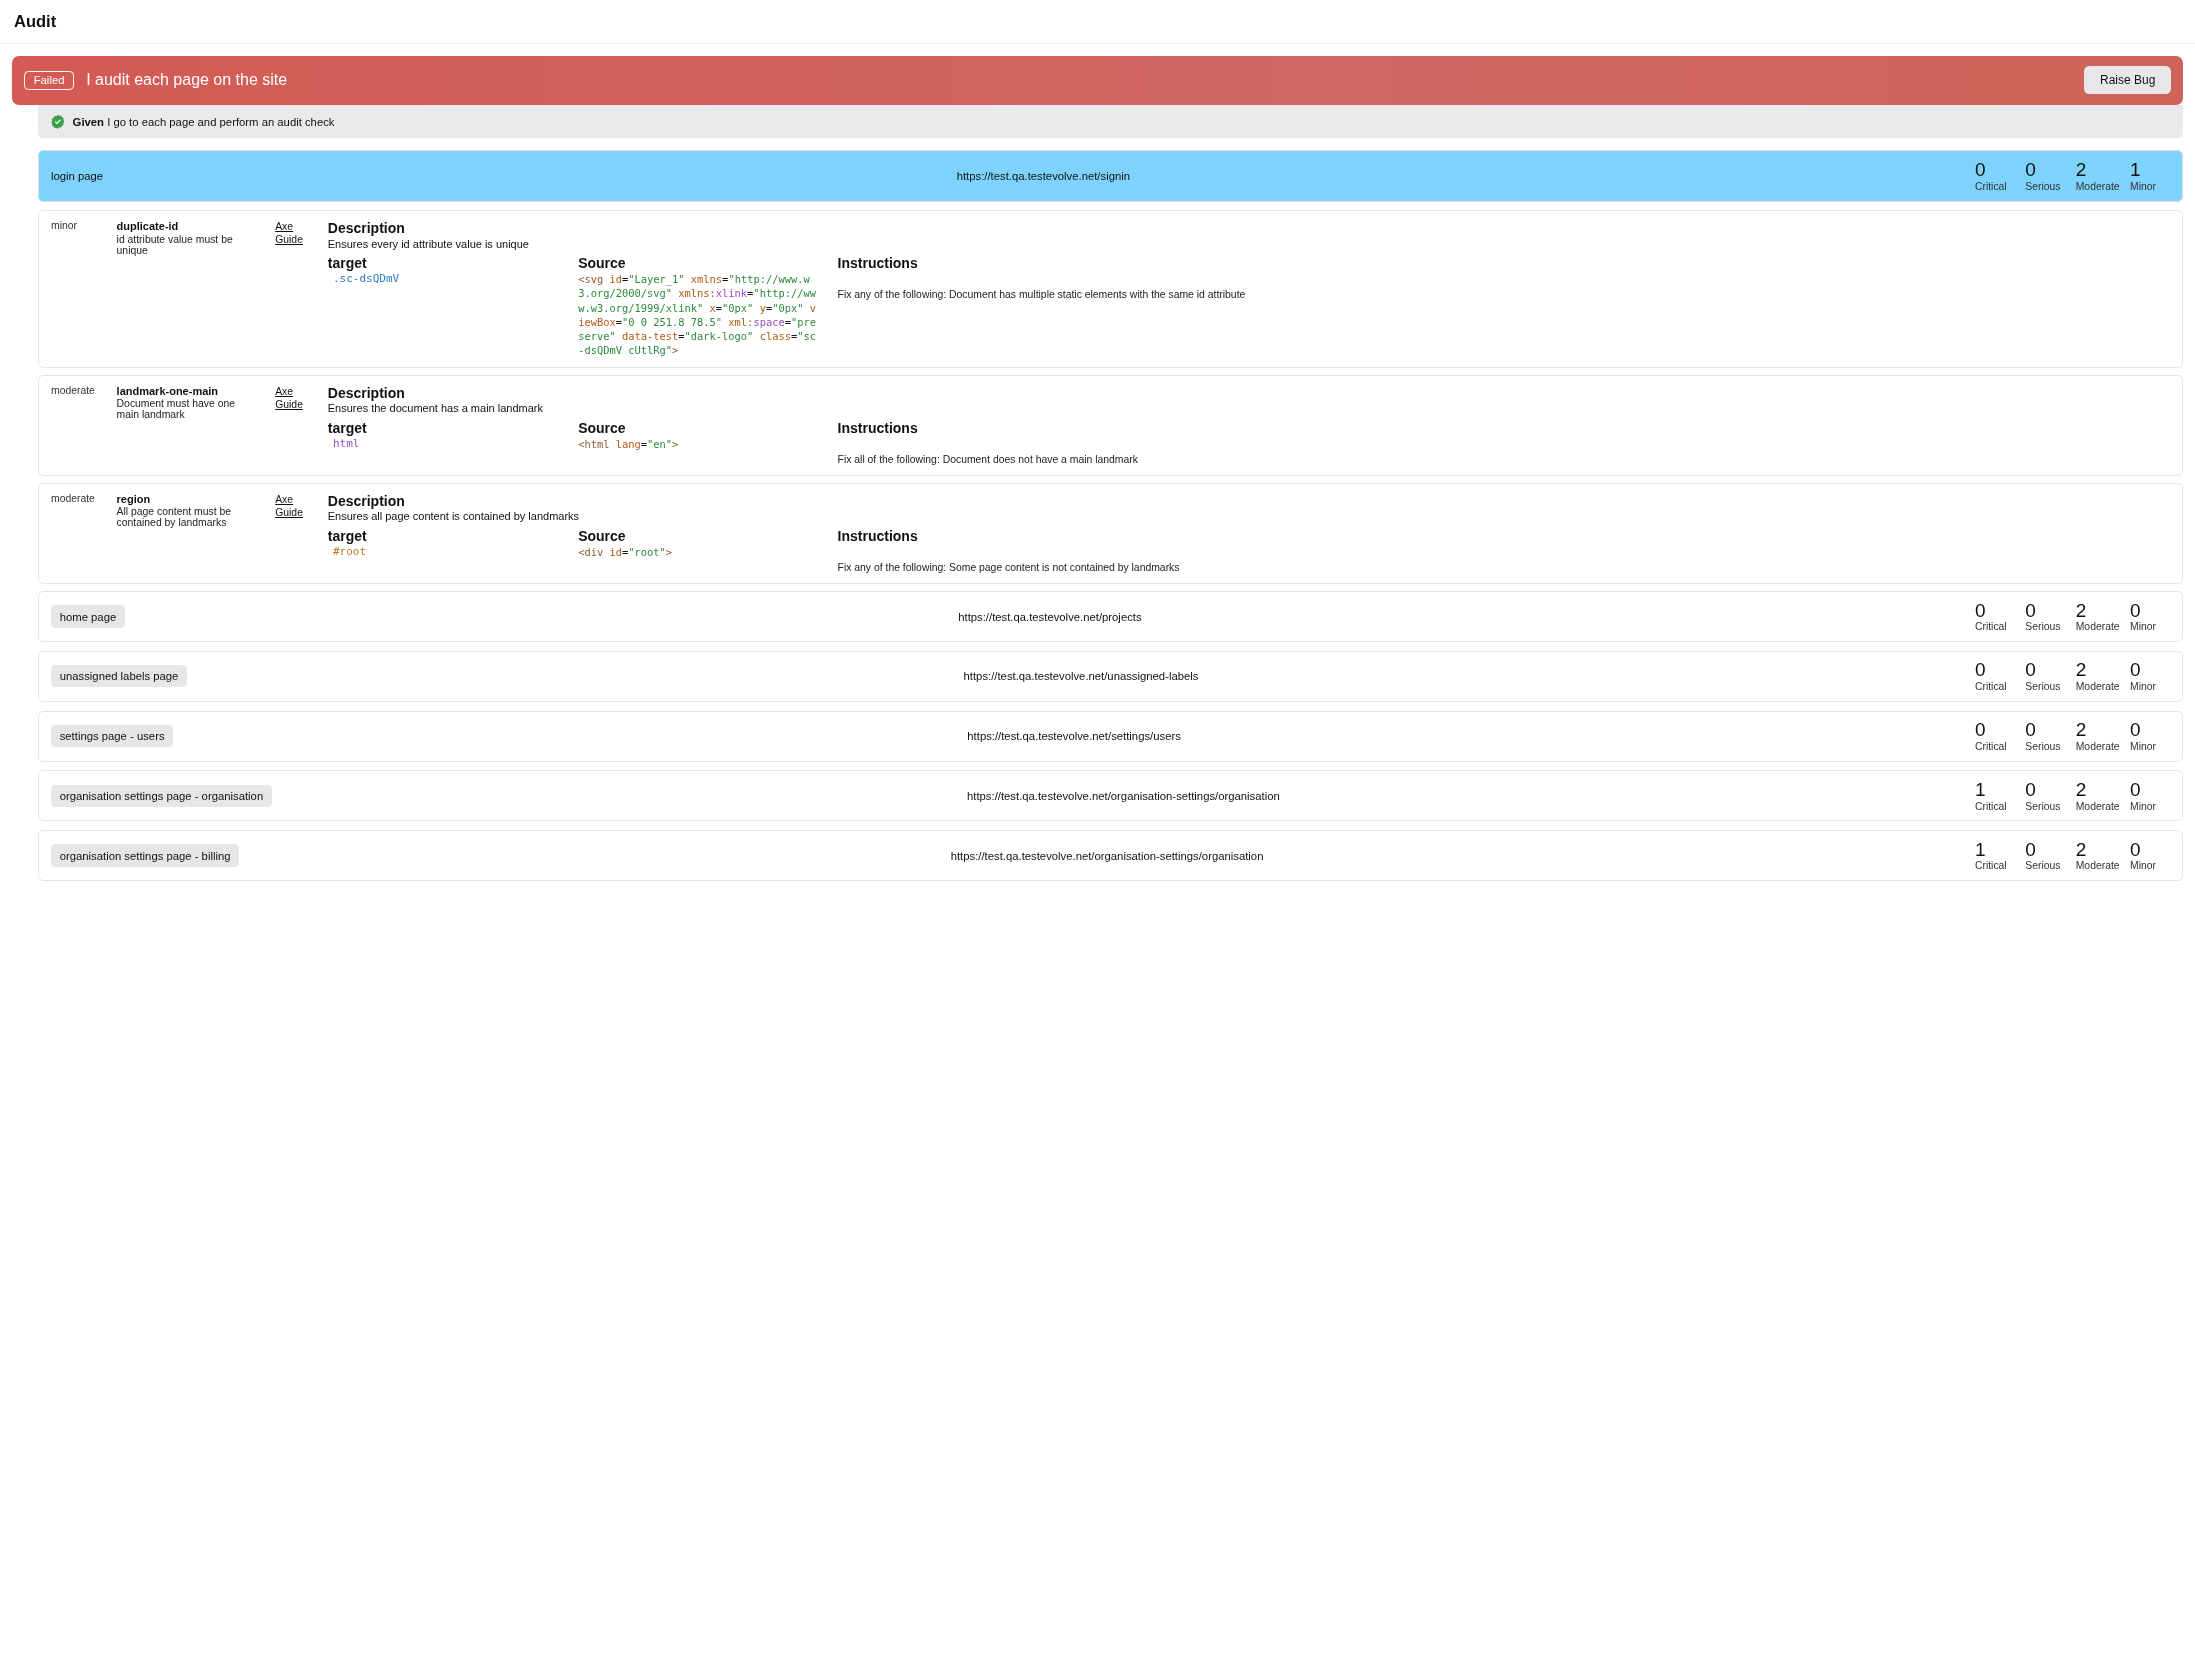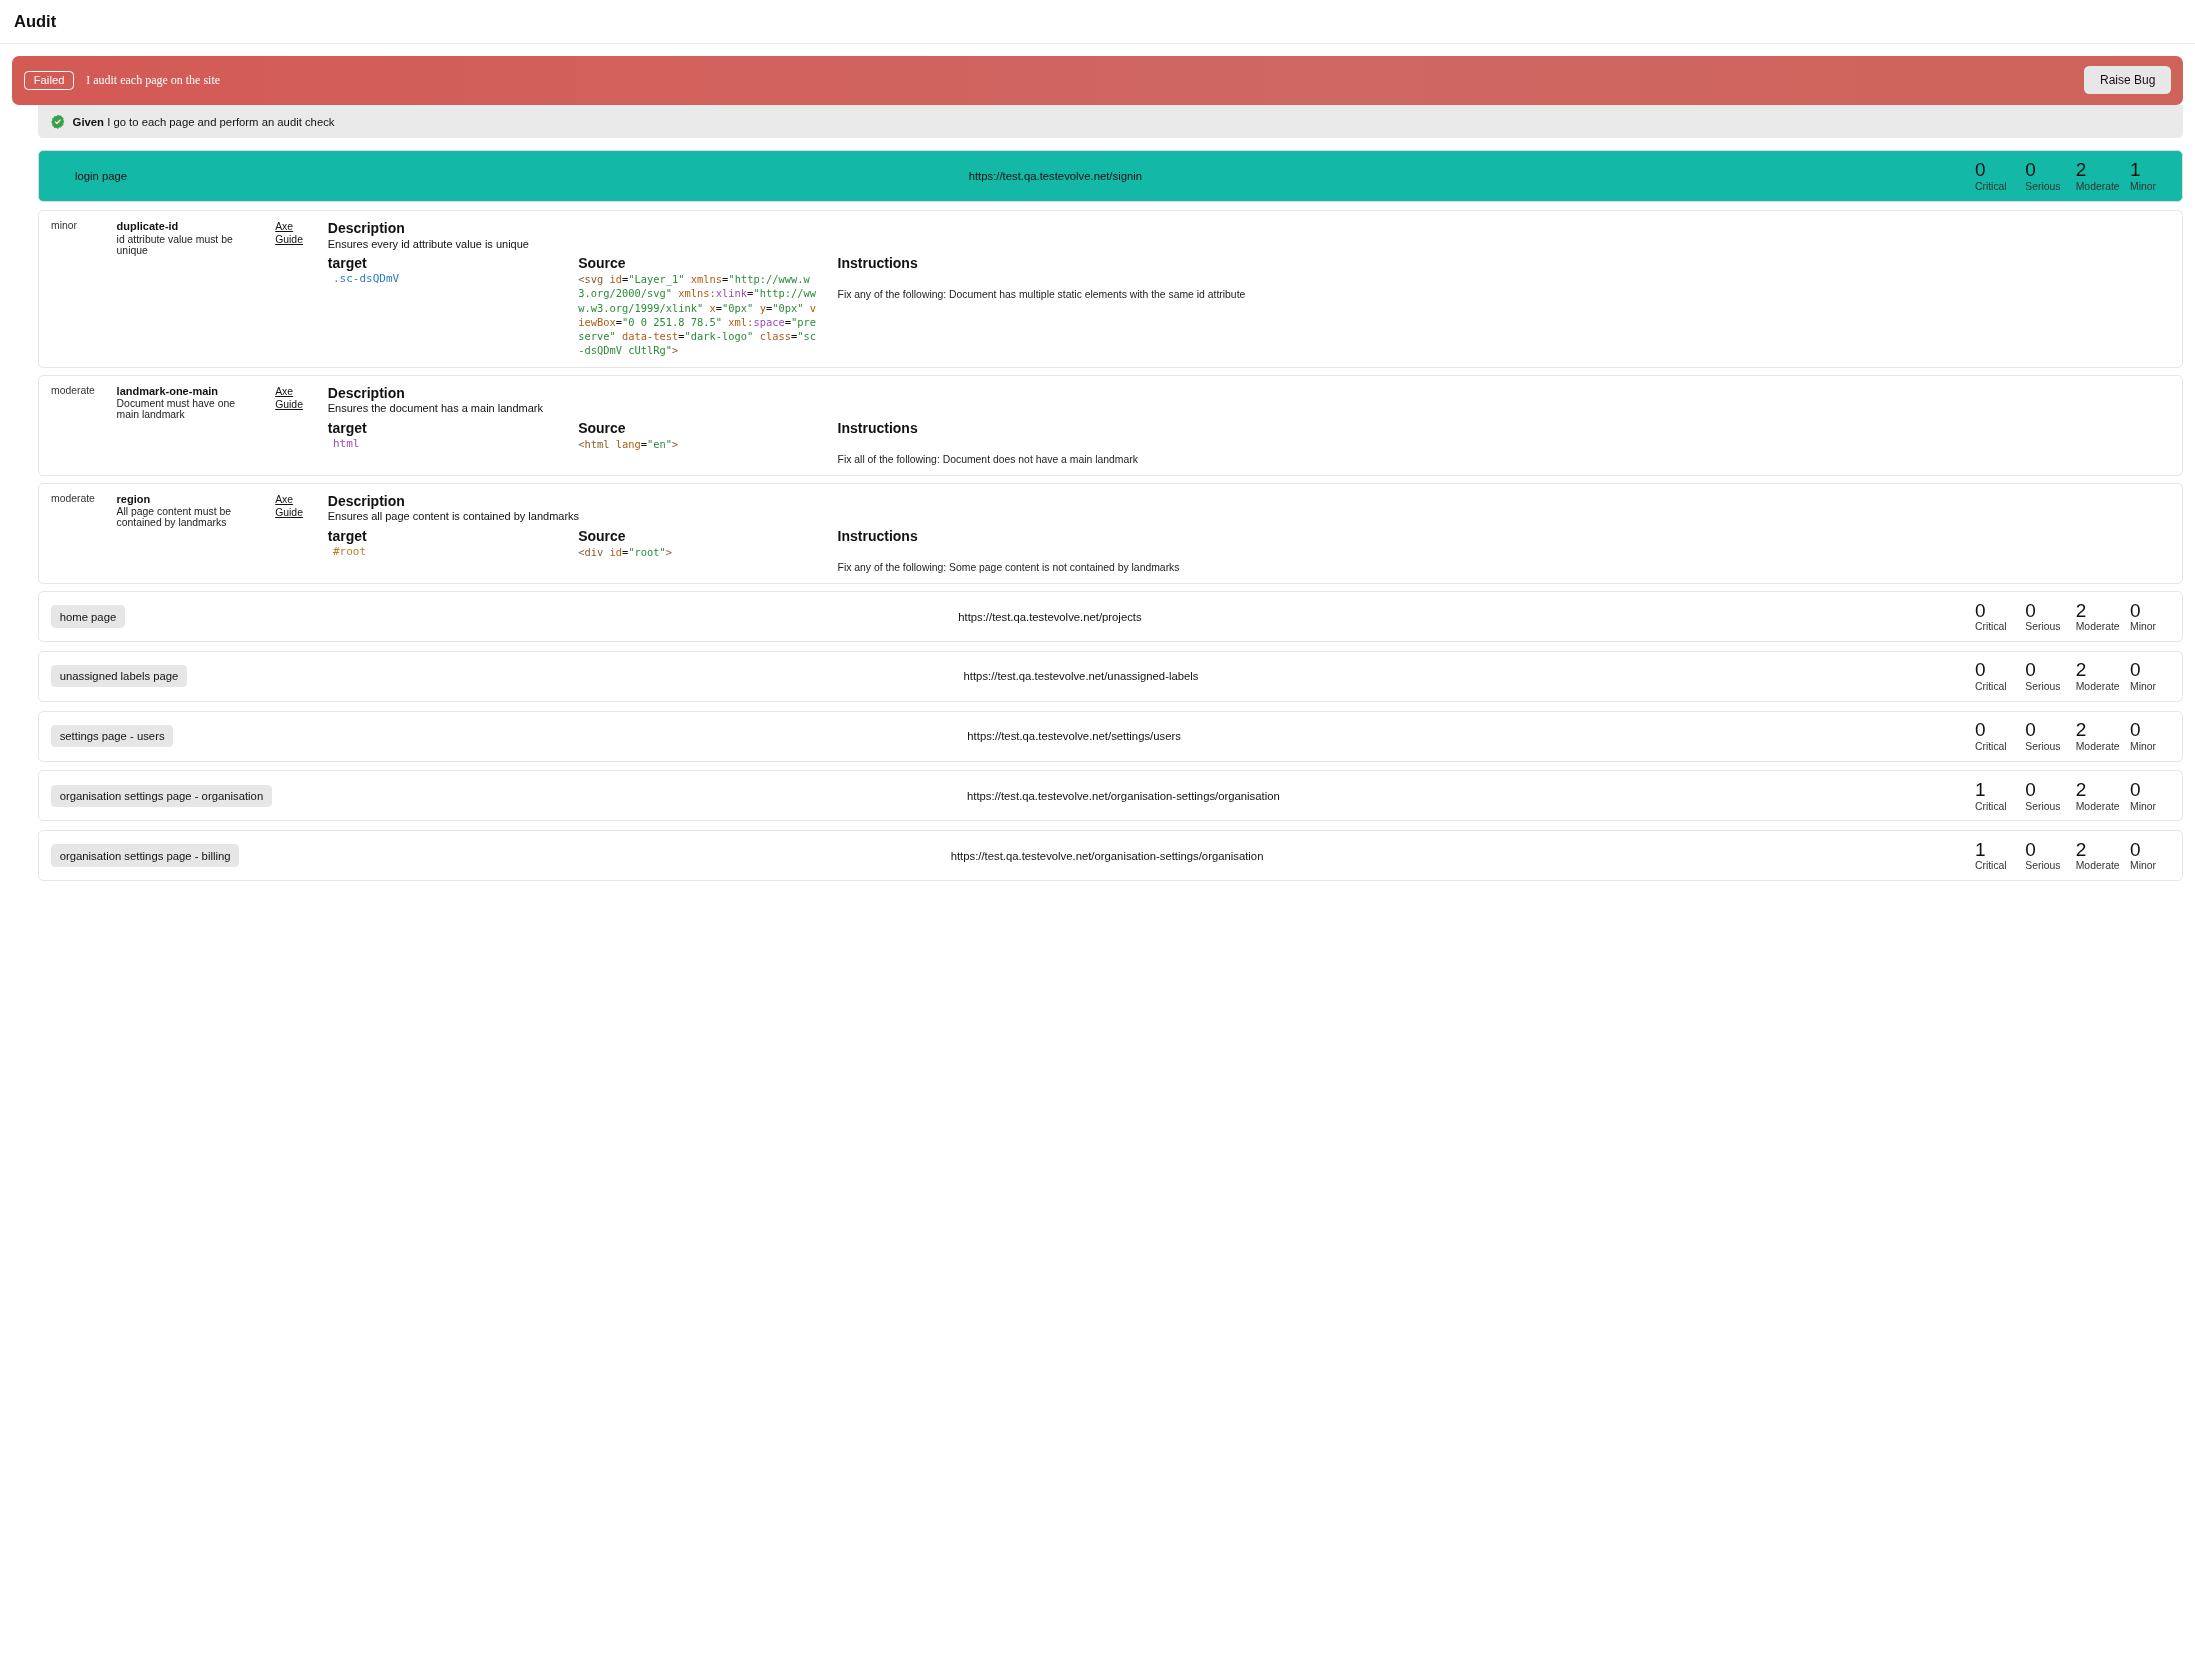--- a/index.html
+++ b/index.html
@@ -2,29 +2,29 @@
 <html><head>
 <meta charset="utf-8">
 <style>
   * { box-sizing: border-box; }
   html, body { margin:0; padding:0; font-family: -apple-system, BlinkMacSystemFont, "Segoe UI", Helvetica, Arial, sans-serif; font-size:11.3px; color:#111; background:#fff; }
   .page-title { font-size:16.5px; font-weight:700; padding:12px 14px 12px; border-bottom:0.9px solid #eee; }
   .container { padding:12px; }
   .banner { display:flex; align-items:center; justify-content:space-between; padding:10.4px 12px; border-radius:7px; background: linear-gradient(90deg,#d45a54 0%, #cf6763 60%, #cf6359 100%); color:#fff; }
   .banner-left { display:flex; align-items:center; gap:12px; }
   .pill-failed { border:1.3px solid #fff; border-radius:4.3px; padding:2.6px 8.7px; font-size:11.3px; font-weight:500; }
-  .banner-text { font-size:12px;font-family:Liberation Serif, serif; }
+  .banner-text { font-size:16px; }
   .raise-bug { background:#e7e7e7; color:#111; border:none; border-radius:5.2px; padding:7px 15.6px; font-size:12px; cursor:pointer; }
   .given-bar { margin:0 0 0 26px; background:#eaeaea; border-radius:5.2px; padding:8.7px 12px; display:flex; align-items:center; gap:7px; margin-top:0; position:relative; top:-3.5px; border-top-left-radius:0; border-top-right-radius:0;}
   .given-wrap { margin-top:4px; }
   .check-icon { width:15.6px; height:15.6px; }
   .given-text b { font-weight:700; }
   .content-area { padding-left:26px; margin-top:8.7px; }
   .page-card { border:0.9px solid #e5e5e5; border-radius:5.2px; margin-bottom:8.7px; background:#fff; }
-  .page-card.expanded-header { background:#14b8a6; border:0.9px solid #ddd;padding-left:24px;}
+  .page-card.expanded-header { background:#7dd3fc; border:0.9px solid #ddd;}
   .page-header { display:flex; align-items:center; padding:8.7px 12px; gap:14px; }
   .page-name-chip { background:#e6e6e6; border-radius:4.3px; padding:5.2px 8.7px; font-size:11.3px; display:inline-block;}
   .page-card.expanded-header .page-name-chip { background:transparent; padding-left:0;}
   .page-url { flex:1; text-align:center; font-size:11.3px; color:#111; }
   .severity-group { display:flex; gap:10.4px; }
   .sev { text-align:left; min-width:40px;}
   .sev .num { font-size:19px; font-weight:400; line-height:1; }
   .sev .lbl { font-size:10.4px; color:#333; margin-top:1.7px;}
   .issue-card { border:0.9px solid #e5e5e5; border-radius:5.2px; background:#fff; margin-bottom:7px; padding:8.7px 12px 10.4px; }
   .issue-row { display:flex; gap:15.6px; }

